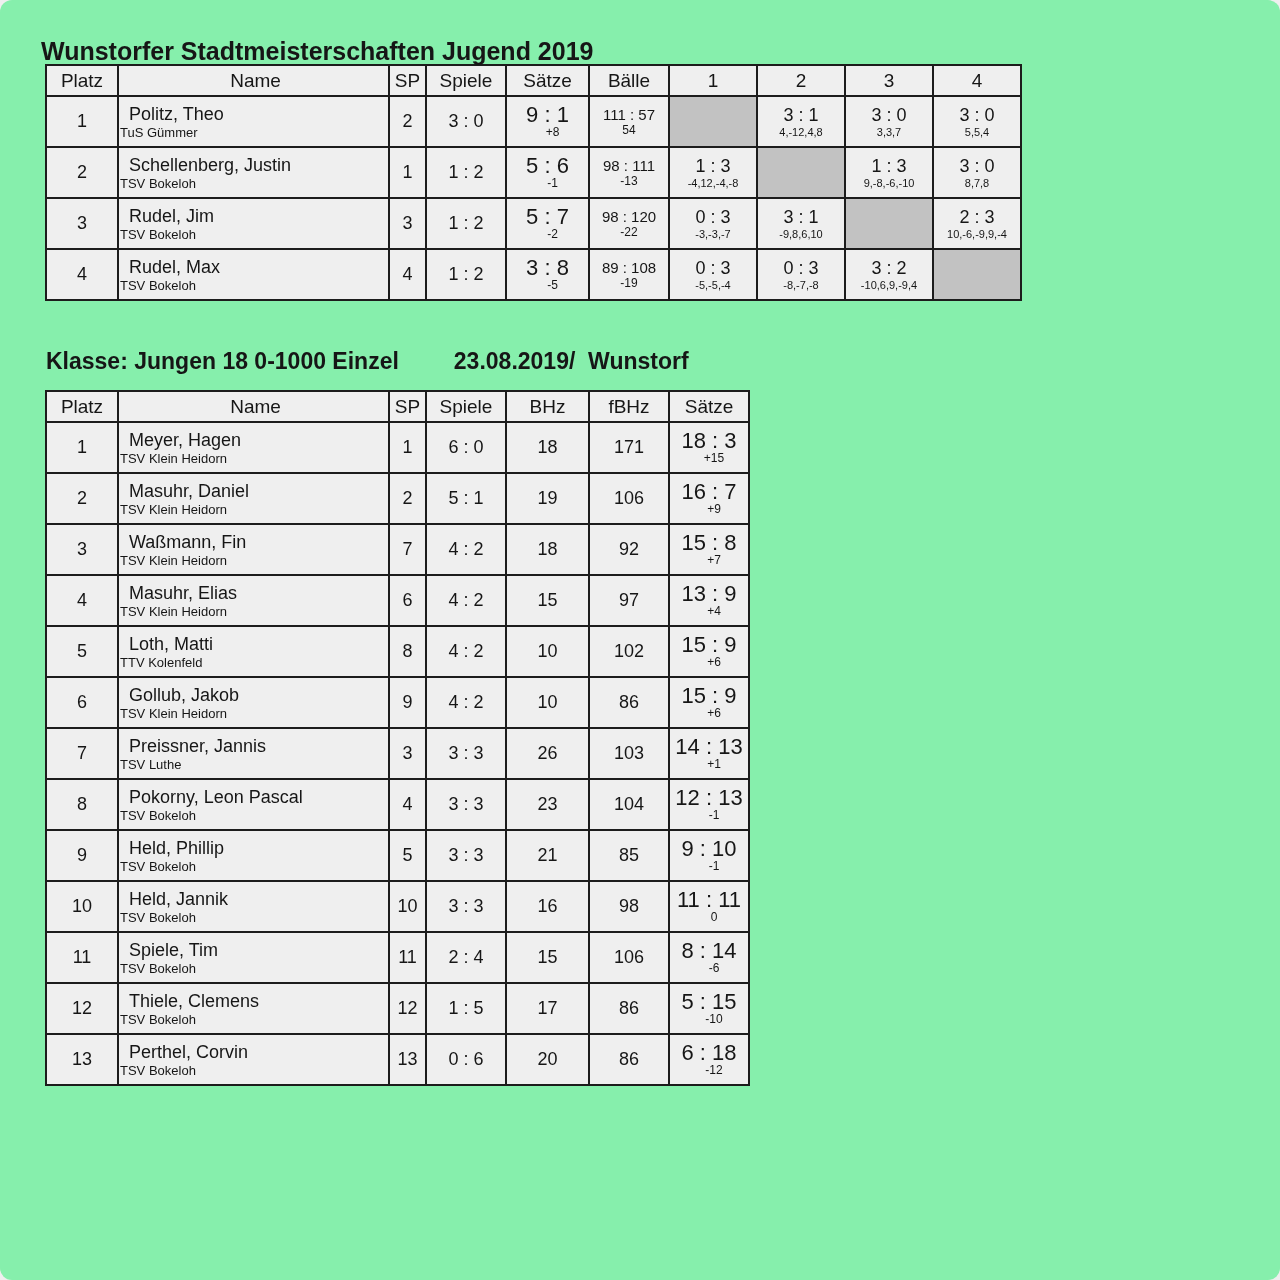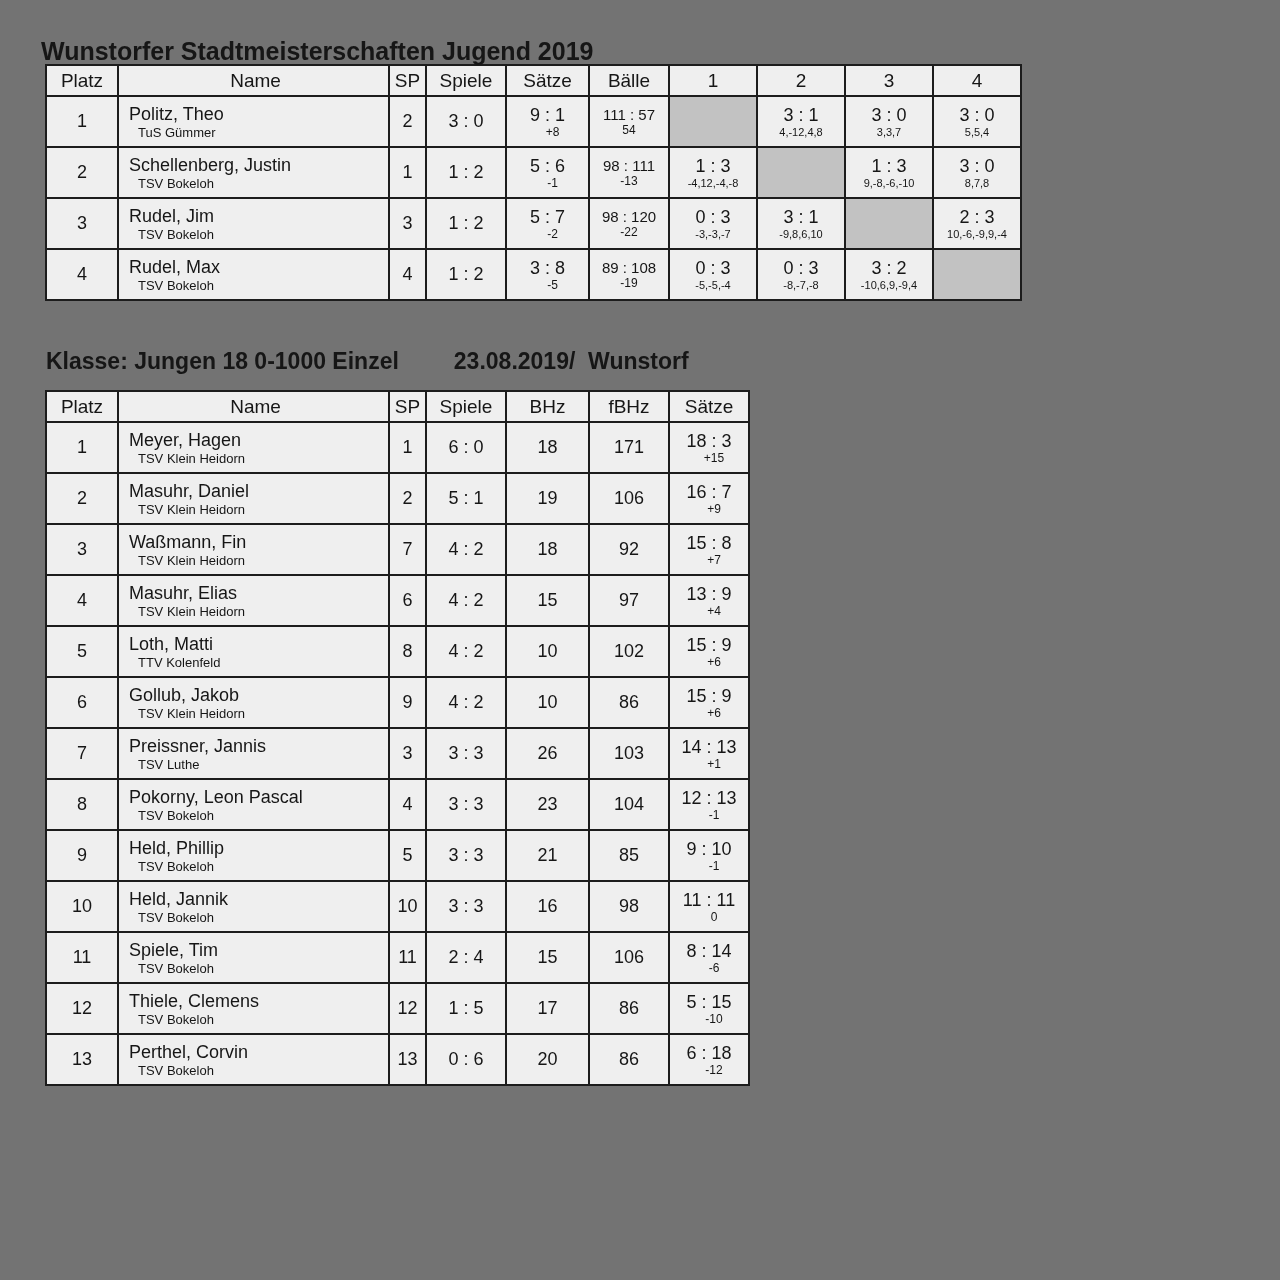--- a/index.html
+++ b/index.html
@@ -6,22 +6,23 @@
     margin: 0;
     padding: 0;
     background: #efefef;
     color: #161616;
     font-family: "Liberation Sans", "DejaVu Sans", sans-serif;
   }
   .page {
     position: relative;
     width: 1280px;
     height: 1280px;
-    background: #737373;
+    background: #86efac;
     overflow: hidden;
+    border-radius: 12px;
   }
   .doc-title {
     margin: 38px 0 0 41px;
     font-size: 25px;
     font-weight: bold;
     line-height: 1.05;
   }
   .klasse-line {
     margin: 64px 0 17px 46px;
     font-size: 23px;
@@ -49,22 +50,22 @@
     height: 29px;
     font-weight: normal;
     font-size: 19px;
   }
   th.th-left { text-align: center; padding-left: 4px; }
   tbody td { height: 49px; }
 
   .num { font-size: 18px; }
   .namecell { text-align: left; }
   .pname { font-size: 18px; line-height: 20px; padding-left: 10px; }
-  .pclub { font-size: 13px; line-height: 15px; padding-left: 19px; margin-top: 1px; }
-  .main { font-size: 18px; line-height: 20px; }
+  .pclub { font-size: 13px; line-height: 15px; padding-left: 1px; margin-top: 1px; }
+  .main { font-size: 22px; line-height: 20px; }
   .sub  { font-size: 12px; line-height: 13px; margin-top: 1px; }
   .saetze-shift { padding-left: 10px; }
   .baelle-main { font-size: 15px; line-height: 17px; }
   .match .main { font-size: 18px; line-height: 20px; }
   .match .sub { font-size: 11px; }
   .diag { background: #c2c2c2; }
 </style>
 </head>
 <body>
 

